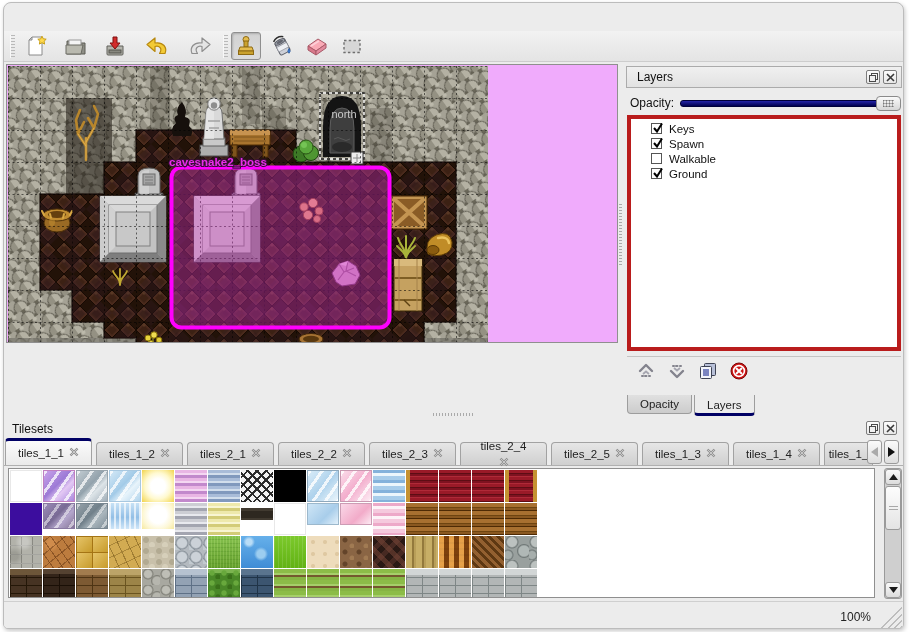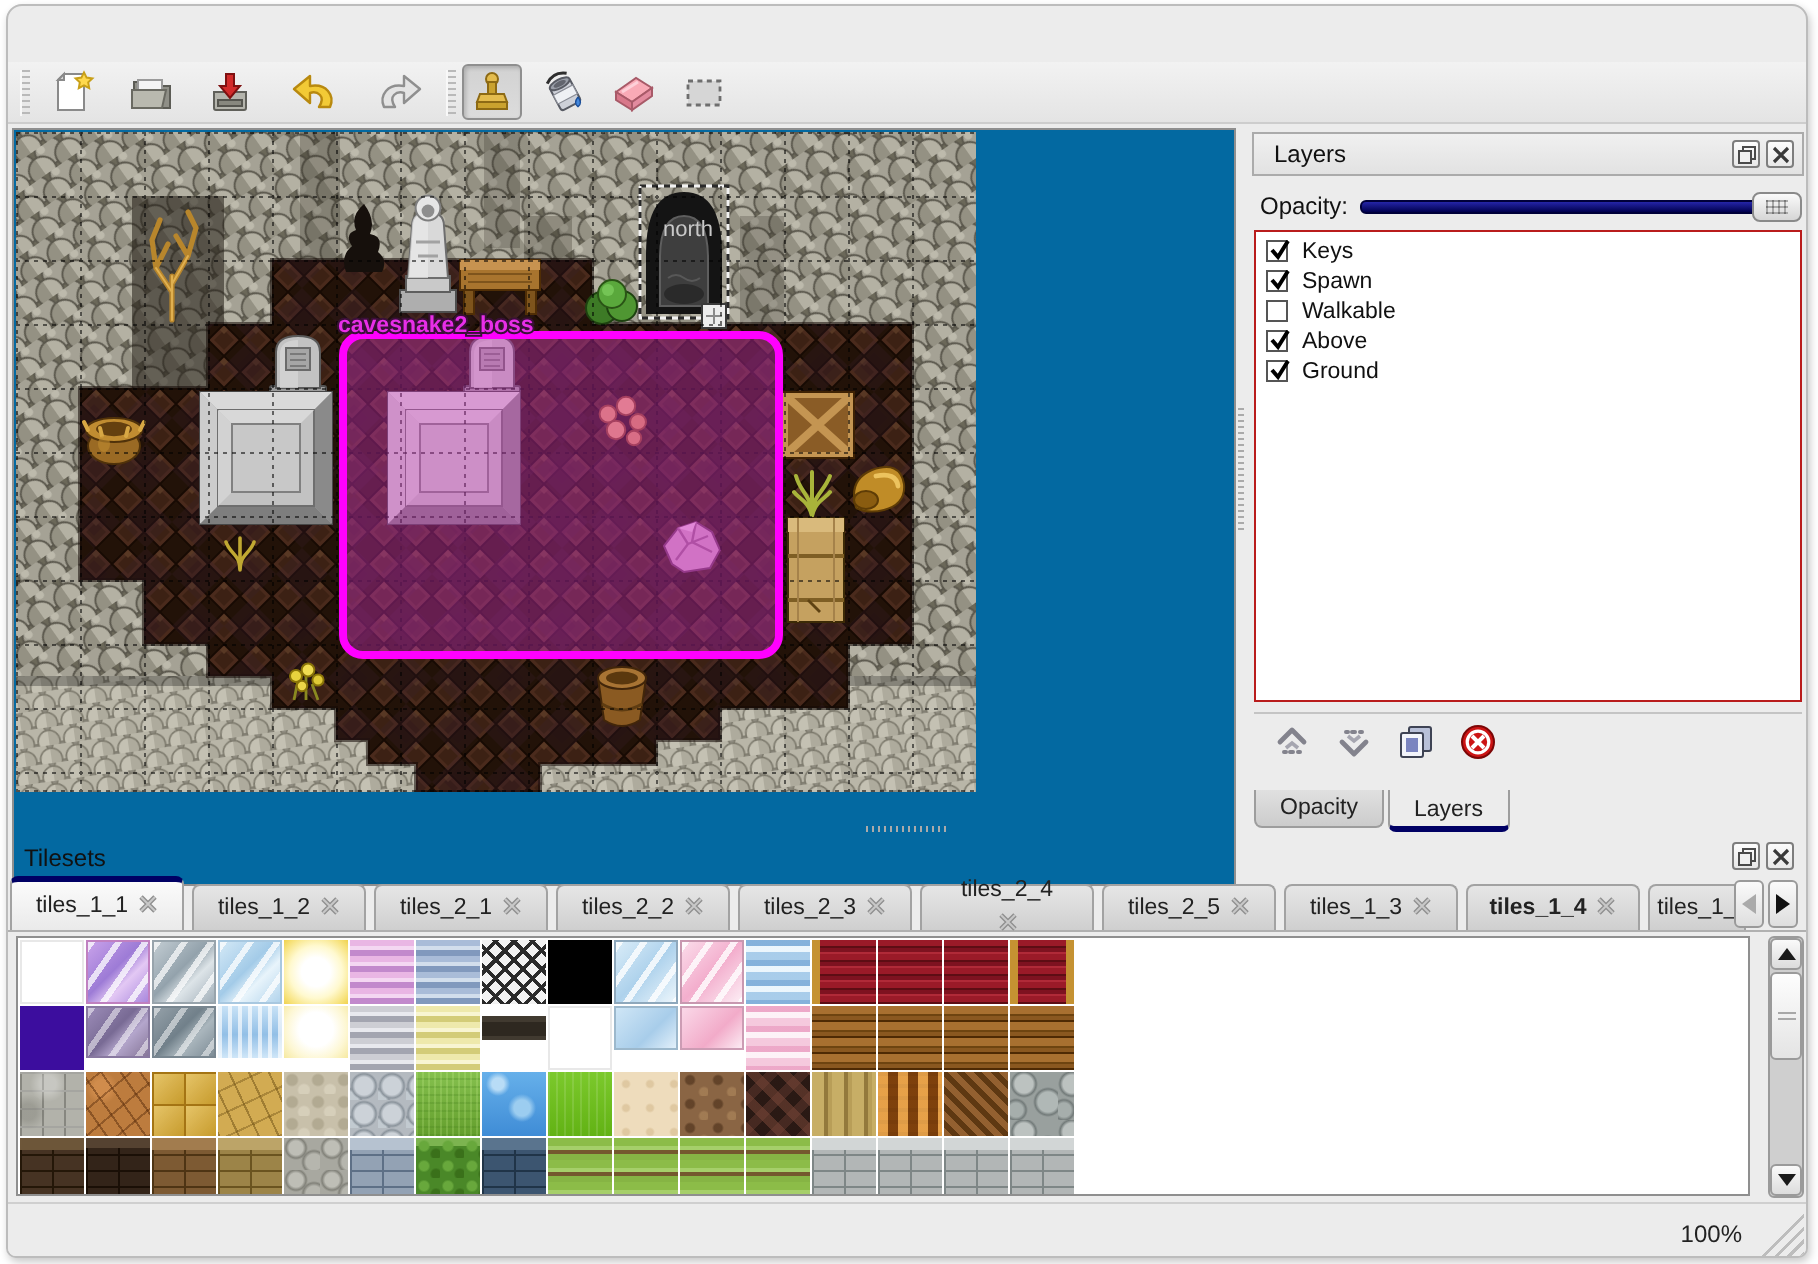--- a/index.html
+++ b/index.html
@@ -21,22 +21,22 @@
     border-bottom:1px solid #cdcdcd; }
   .tb-grip { position:absolute; top:4px; width:5px; height:23px;
     background:repeating-linear-gradient(180deg,#b9b9b9 0 1px,transparent 1px 3px);
     border-left:1px solid #f8f8f8; }
   .tb-btn { position:absolute; top:1px; width:30px; height:28px;
     display:flex; align-items:center; justify-content:center;
     border-radius:3px; }
   .tb-btn.selected { background:linear-gradient(180deg,#d2d2d2,#dcdcdc);
     border:1px solid #8f8f8f; box-shadow:inset 1px 1px 2px rgba(0,0,0,0.18); }
   
-  .canvas-frame { position:absolute; left:2px; top:61px; width:612px; height:379px;
-    border:1px solid #8f8f8f; background:#0369a1; overflow:hidden; }
+  .canvas-frame { position:absolute; left:2px; top:61px; width:612px; height:279px;
+    border:1px solid #8f8f8f; background:#f0abfc; overflow:hidden; }
   .canvas-frame svg.map { position:absolute; left:1px; top:1px; }
   
   .v-splitter { position:absolute; left:614px; top:61px; width:6px; height:345px; }
   .v-splitter .dots { position:absolute; left:1px; top:140px; width:3px; height:62px;
     background:repeating-linear-gradient(180deg,#aaaaaa 0 1px,transparent 1px 3px); }
   .h-splitter { position:absolute; left:0px; top:406px; width:100%; height:11px; }
   .h-splitter .dots { position:absolute; left:429px; top:4px; width:42px; height:3px;
     background:repeating-linear-gradient(90deg,#aaaaaa 0 1px,transparent 1px 3px); }
   
   .dock-right { position:absolute; left:620px; top:61px; width:281px; height:352px; }
@@ -56,21 +56,21 @@
     border:1px solid #00003a; }
   .slider-handle { position:absolute; right:0; top:0.5px; width:25px; height:15px;
     border:1px solid #8a8a8a; border-radius:4px;
     background:linear-gradient(180deg,#fafafa,#d6d6d6);
     display:flex; align-items:center; justify-content:center; }
   .slider-handle .hdots { width:11px; height:7px;
     background:repeating-linear-gradient(90deg,#9a9a9a 0 1px,transparent 1px 3px),
                repeating-linear-gradient(180deg,#9a9a9a 0 1px,transparent 1px 3px);
     background-blend-mode:multiply; opacity:.8; }
   .layer-list { position:absolute; left:3px; top:51px; right:4px; height:236px;
-    background:#ffffff; border:1px solid #b91c1c; overflow:hidden; padding-top:2px; }
+    background:#ffffff; border:4px solid #b91c1c; overflow:hidden; padding-top:2px;padding-left:15px; }
   .layer-row { position:relative; height:15px; display:flex; align-items:center;
     font-size:11.5px; color:#111; }
   .layer-row.selected { background:#000080; color:#ffffff; }
   .layer-check { width:11px; height:11px; border:1px solid #555; background:#fff;
     margin:0 7px 0 5px; position:relative; flex:0 0 auto; }
   .layer-check svg { position:absolute; left:-1px; top:-3px; }
   .layer-btns { position:absolute; left:3px; top:292px; right:4px; height:28px;
     border-top:1px solid #c4c4c4; display:flex; align-items:center; gap:9px;
     padding-left:8px; }
   .layer-btn { width:22px; height:22px; display:flex; align-items:center;
@@ -607,28 +607,20 @@
         <div class="layer-row">
           <span class="layer-check"></span>
           <span>Walkable</span>
         </div>
         <div class="layer-row">
           <span class="layer-check">
             <svg width="14" height="14" viewBox="0 0 14 14">
               <path d="M3,7 L6,10.5 L11,2.5" fill="none" stroke="#000" stroke-width="2"></path>
             </svg>
           </span>
-          <span>Above</span>
-        </div>
-        <div class="layer-row">
-          <span class="layer-check">
-            <svg width="14" height="14" viewBox="0 0 14 14">
-              <path d="M3,7 L6,10.5 L11,2.5" fill="none" stroke="#000" stroke-width="2"></path>
-            </svg>
-          </span>
           <span>Ground</span>
         </div>
       </div>
     <div class="layer-btns" id="layerbtns">
         <span class="layer-btn">
           <span style="display:flex">
             <svg width="20" height="20" viewBox="0 0 20 20">
               <path d="M4,10 L10,4 L16,10" fill="none" stroke="#83838d" stroke-width="2.4" stroke-linecap="round" stroke-linejoin="round"></path>
               <path d="M6,15 h1 M9,15 h2 M13,15 h1" stroke="#83838d" stroke-width="2" stroke-linecap="round" stroke-dasharray="1.5 2"></path>
               <path d="M7,13 L10,10.5 L13,13" fill="none" stroke="#a6a6b0" stroke-width="1.8"></path>
@@ -734,21 +726,21 @@
               <path d="M1.5,1.5 L8.5,8.5 M8.5,1.5 L1.5,8.5" stroke="#c8c8c8" stroke-width="1"></path>
             </svg></span>
         </span>
         <span class="ts-tab" style="left: 638px;">
           <span>tiles_1_3</span>
           <span class="closex"><svg width="10" height="10" viewBox="0 0 10 10">
               <path d="M1.5,1.5 L8.5,8.5 M8.5,1.5 L1.5,8.5" stroke="#909090" stroke-width="2.4"></path>
               <path d="M1.5,1.5 L8.5,8.5 M8.5,1.5 L1.5,8.5" stroke="#c8c8c8" stroke-width="1"></path>
             </svg></span>
         </span>
-        <span class="ts-tab" style="left: 729px; font-weight: bold;">
+        <span class="ts-tab" style="left: 729px;">
           <span>tiles_1_4</span>
           <span class="closex"><svg width="10" height="10" viewBox="0 0 10 10">
               <path d="M1.5,1.5 L8.5,8.5 M8.5,1.5 L1.5,8.5" stroke="#909090" stroke-width="2.4"></path>
               <path d="M1.5,1.5 L8.5,8.5 M8.5,1.5 L1.5,8.5" stroke="#c8c8c8" stroke-width="1"></path>
             </svg></span>
         </span>
         <span class="ts-tab" style="left: 820px; width: 49px;">
           <span>tiles_1_</span>
         </span>
         <span class="ts-scrollbtn" style="right: 21px;">

